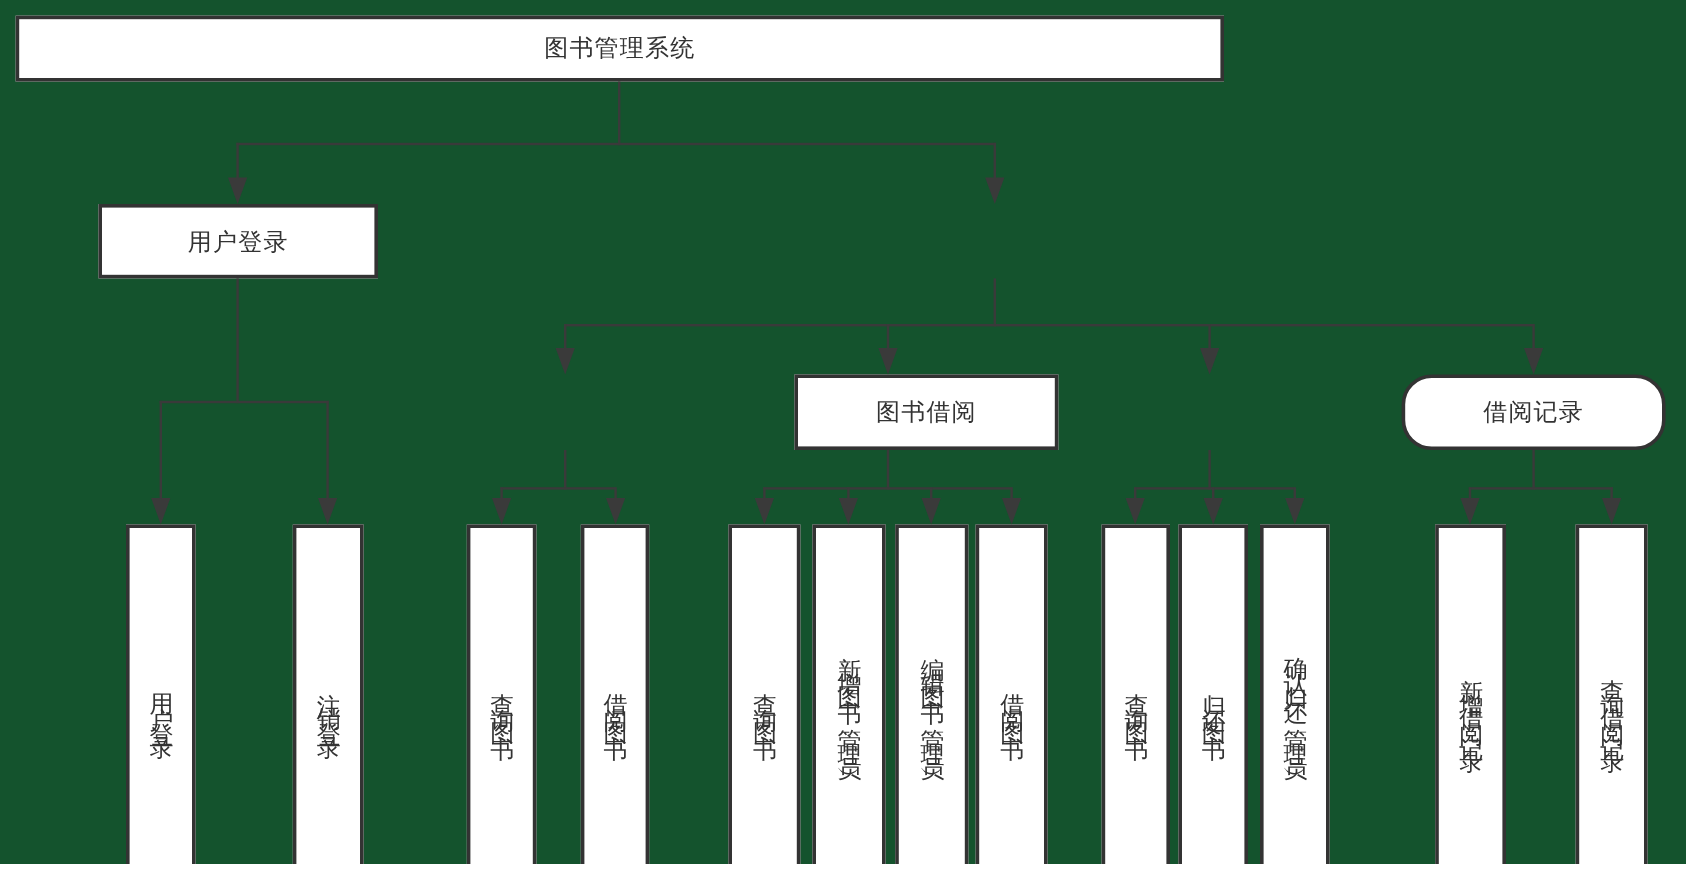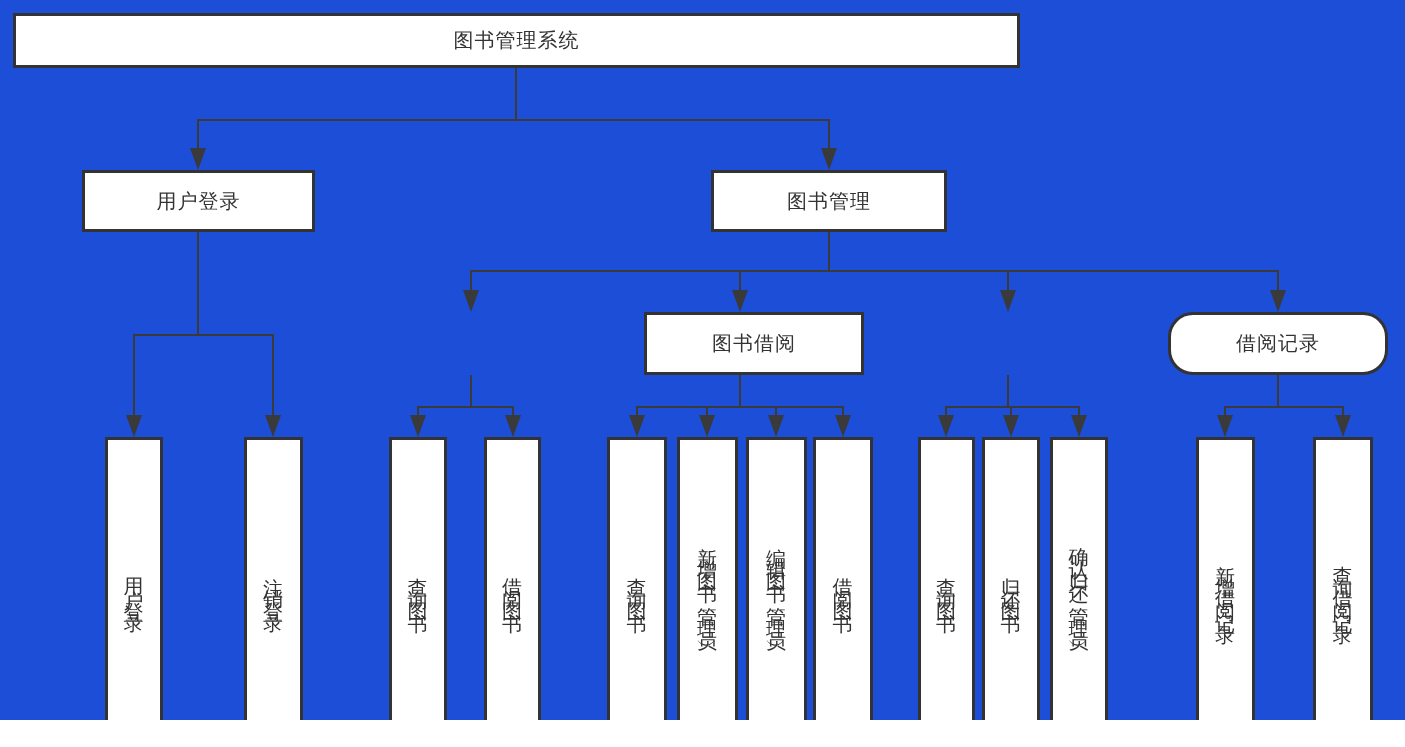--- a/index.html
+++ b/index.html
@@ -1,20 +1,20 @@
 <!DOCTYPE html>
 <html><head>
 <meta charset="utf-8">
 <style>
   html, body { margin: 0; padding: 0; background: #ffffff; }
   .canvas {
     position: relative;
     width: 1405px;
     height: 720px;
-    background: #1d4ed8;
+    background: #14532d;
     font-family: "Liberation Sans", sans-serif;
     overflow: hidden;
   }
   .node {
     position: absolute;
     box-sizing: border-box;
     border: 3px solid #333333;
     background: #ffffff;
     display: flex;
     align-items: center;
@@ -59,25 +59,22 @@
 
 <div class="canvas">
 
   <div class="node h-node" style="left:13px; top:13px; width:1007px; height:55px;">
     <span>图书管理系统</span>
   </div>
 
   <div class="node h-node" style="left:82px; top:170px; width:233px; height:62px;">
     <span>用户登录</span>
   </div>
-  <div class="node h-node" style="left:711px; top:170px; width:236px; height:62px;">
-    <span>图书管理</span>
-  </div>
 
-  <div class="node h-node" style="left:644px; top:312px; width:220px; height:63px;">
+  <div class="node h-node" style="left:662px; top:312px; width:220px; height:63px;">
     <span>图书借阅</span>
   </div>
   <div class="node h-node" style="left:1168px; top:312px; width:220px; height:63px;border-radius:25px;">
     <span>借阅记录</span>
   </div>
 
   <div class="node v-node" style="left:105px; top:437px; width:58px; height:298px;">
     <span class="v-text">用户登录</span>
   </div>
   <div class="node v-node" style="left:244px; top:437px; width:59px; height:298px;">

